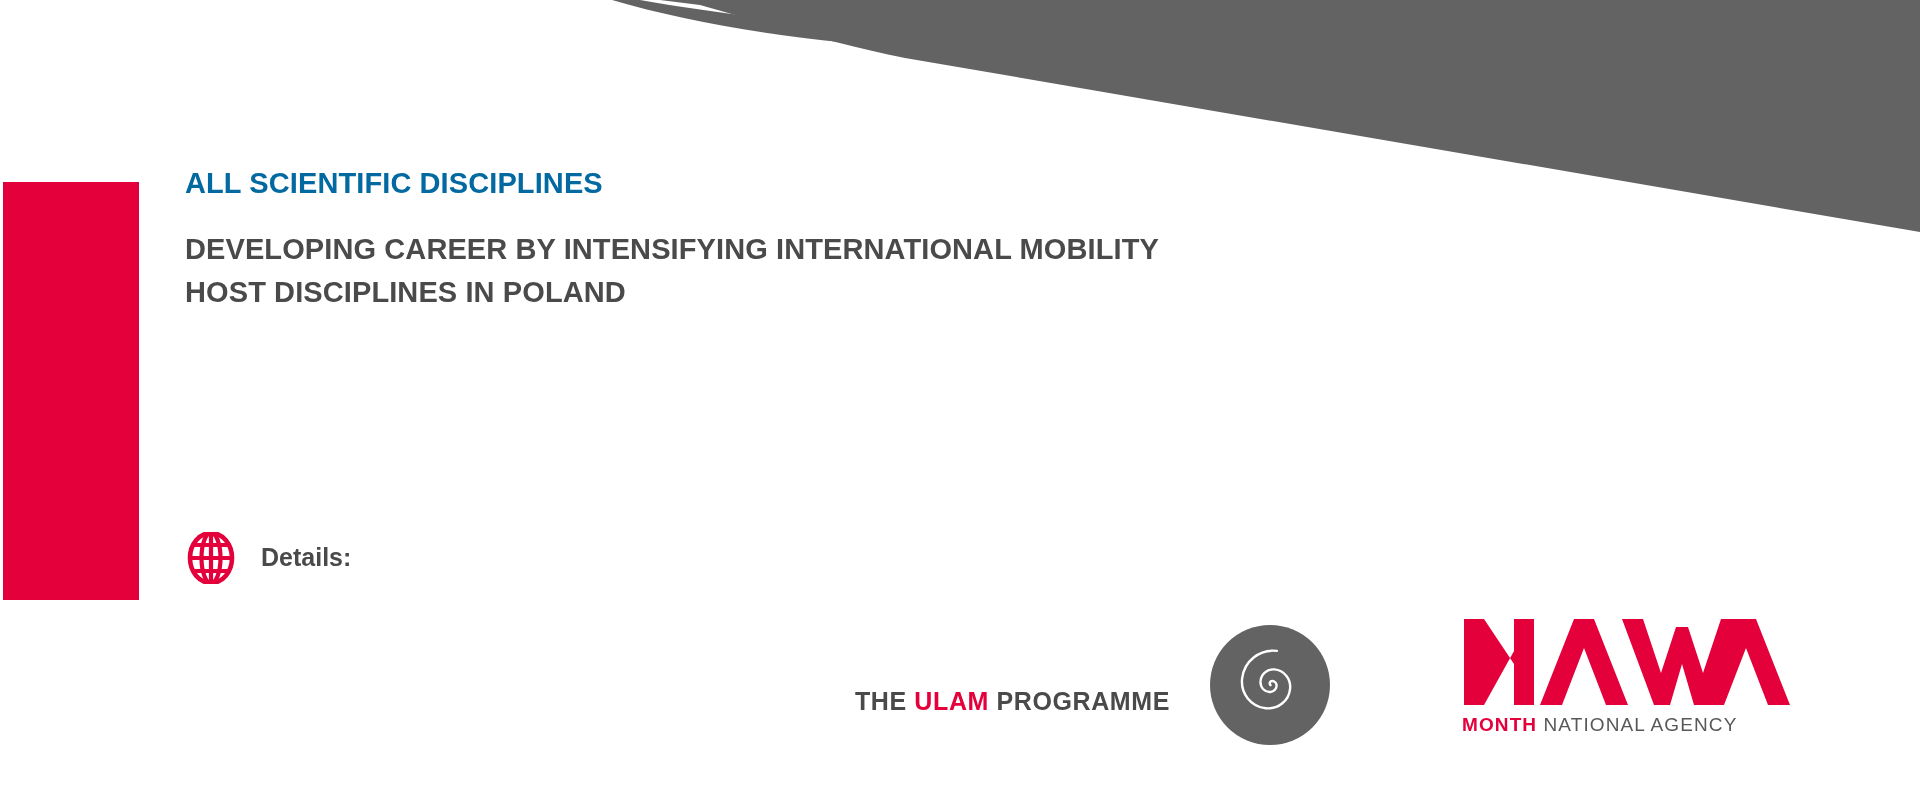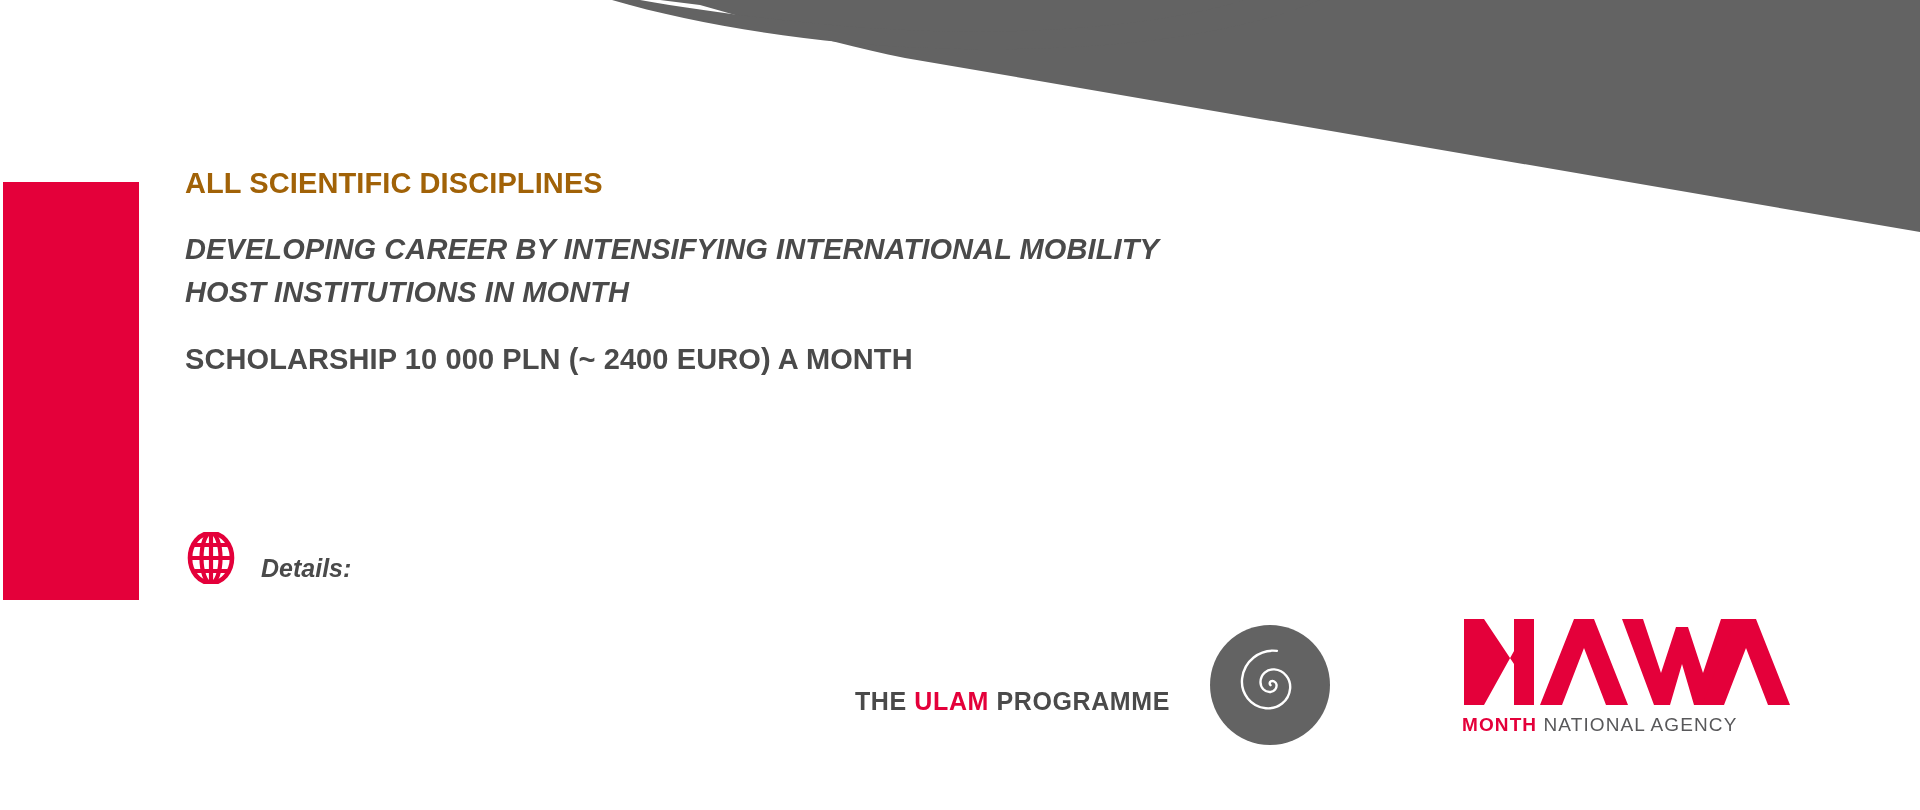--- a/index.html
+++ b/index.html
@@ -39,55 +39,54 @@
   }
 
   
   #content {
     position: absolute;
     left: 185px;
     top: 168px;
     width: 1320px;
   }
   .headline {
-    color: #a16207;
+    color: #0369a1;
     font-size: 29px;
     font-weight: bold;
     letter-spacing: 0.1px;
     line-height: 1.05;
     margin: 0 0 30px 0;
   }
   .paragraph {
     color: #4a4a4a;
     font-size: 29px;
     font-weight: bold;
     letter-spacing: 0.1px;
     line-height: 1.48;
     margin: 0 0 30px 0;
     max-width: 1300px;
   }
-  .paragraph .pline { display: block; font-style: italic; }
+  .paragraph .pline { display: block; }
   .scholarship {
     color: #4a4a4a;
     font-size: 29px;
     font-weight: bold;
     letter-spacing: 0.1px;
     line-height: 1.05;
     margin: 0;
   }
 
   
   #details-row {
     position: absolute;
     left: 185px;
     top: 530px;
     display: flex;
-    align-items: flex-end;
+    align-items: center;
     gap: 24px;
-    font-style: italic;
   }
   #globe-icon {
     width: 52px;
     height: 52px;
     flex: 0 0 auto;
     margin-top: 2px;
   }
   #details-text {
     color: #4a4a4a;
     font-size: 25px;
@@ -166,24 +165,23 @@
              Z"></path>
   </svg>
 
   <div id="red-bar"></div>
 
   <div id="content">
     <h1 class="headline">ALL SCIENTIFIC DISCIPLINES</h1>
 
     <div class="paragraph">
       <span class="pline">DEVELOPING CAREER BY INTENSIFYING INTERNATIONAL MOBILITY</span>
-      <span class="pline">HOST INSTITUTIONS IN MONTH</span>
+      <span class="pline">HOST DISCIPLINES IN POLAND</span>
     </div>
 
-    <div class="scholarship">SCHOLARSHIP 10 000 PLN (~ 2400 EURO) A MONTH</div>
   </div>
 
   <div id="details-row">
     <svg id="globe-icon" viewBox="0 0 52 52" xmlns="http://www.w3.org/2000/svg">
       <ellipse cx="26" cy="26" rx="21" ry="25" fill="none" stroke="#E4003A" stroke-width="4.6"></ellipse>
       <ellipse cx="26" cy="26" rx="9.5" ry="25" fill="none" stroke="#E4003A" stroke-width="4.2"></ellipse>
       <line x1="26" y1="1" x2="26" y2="51" stroke="#E4003A" stroke-width="4.2"></line>
       <line x1="5" y1="26" x2="47" y2="26" stroke="#E4003A" stroke-width="4.2"></line>
       <line x1="9.4" y1="13" x2="42.6" y2="13" stroke="#E4003A" stroke-width="3.8"></line>
       <line x1="9.4" y1="39" x2="42.6" y2="39" stroke="#E4003A" stroke-width="3.8"></line>

